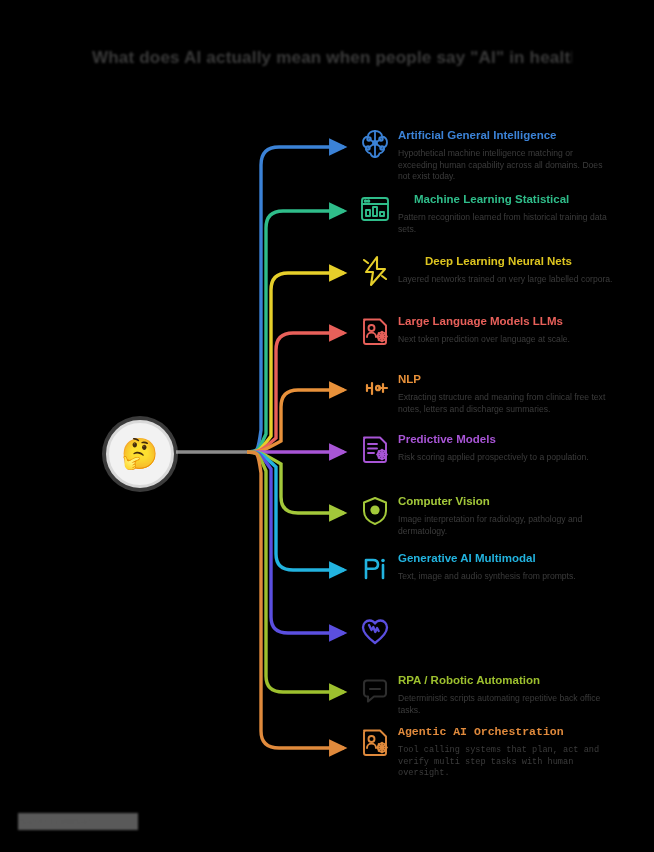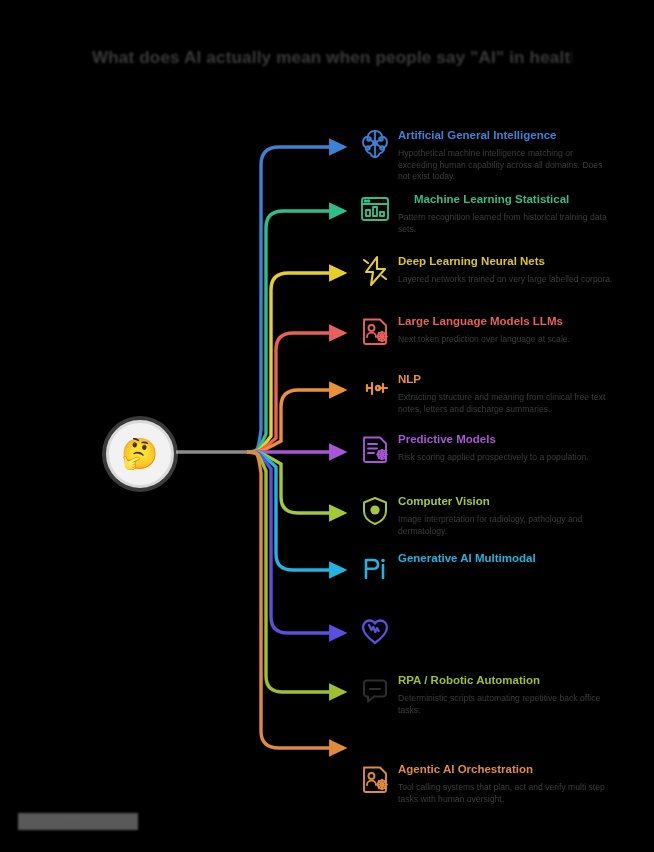--- a/index.html
+++ b/index.html
@@ -224,21 +224,21 @@
 
   <div class="branch" style="top:252px;">
     <span class="icon-wrap">
       <svg width="40" height="40" viewBox="0 0 40 40" fill="none" stroke="#e6cf2a" stroke-width="2.1" stroke-linecap="round" stroke-linejoin="round">
         <path d="M22 6 L11 21 h7 l-2 13 L30 18 h-8 z"></path>
         <line x1="9" y1="9" x2="13" y2="12"></line>
         <line x1="31" y1="28" x2="27" y2="25"></line>
       </svg>
     </span>
     <span class="texts">
-      <div class="b-title" style="color:#ddc520;">Deep Learning Neural Nets</div>
+      <div class="b-title" style="color:#ddc520;margin-left:27px;">Deep Learning Neural Nets</div>
       <div class="b-desc">Layered networks trained on very large labelled corpora.</div>
     </span>
   </div>
 
   <div class="branch" style="top:312px;">
     <span class="icon-wrap">
       <svg width="40" height="40" viewBox="0 0 40 40" fill="none" stroke="#e8605a" stroke-width="1.9" stroke-linecap="round" stroke-linejoin="round">
         <path d="M9 8.5h16l6 6V31a2 2 0 0 1-2 2H11a2 2 0 0 1-2-2V10.5a2 2 0 0 1 2-2z"></path>
         <circle cx="16.5" cy="17" r="3"></circle>
         <path d="M12 26c0-2.6 2-4.4 4.5-4.4S21 23.4 21 26"></path>
@@ -306,20 +306,21 @@
   <div class="branch" style="top:549px;">
     <span class="icon-wrap">
       <svg width="40" height="40" viewBox="0 0 40 40" fill="none" stroke="#22b3df" stroke-width="2.6" stroke-linecap="round" stroke-linejoin="round">
         <path d="M11 30 V12 h7 c3 0 5 1.6 5 4.4 0 2.8-2 4.4-5 4.4 h-7"></path>
         <line x1="28" y1="17" x2="28" y2="30"></line>
         <circle cx="28" cy="12.5" r="1.8" fill="#22b3df" stroke="none"></circle>
       </svg>
     </span>
     <span class="texts">
       <div class="b-title" style="color:#22b3df;">Generative AI Multimodal</div>
+      <div class="b-desc">Text, image and audio synthesis from prompts.</div>
     </span>
   </div>
 
   <div class="branch" style="top:612px;">
     <span class="icon-wrap">
       <svg width="40" height="40" viewBox="0 0 40 40" fill="none" stroke="#5b4fe0" stroke-width="2.3" stroke-linecap="round" stroke-linejoin="round">
         <path d="M20 32 C12 26 8 21 8 16.5 8 12.4 11 9.5 14.6 9.5 c2.3 0 4.3 1.2 5.4 3 1.1-1.8 3.1-3 5.4-3 C29 9.5 32 12.4 32 16.5 32 21 28 26 20 32z"></path>
         <path d="M14 14 l2.5 5 1.8-3 2 5 1.8-4 1.6 3"></path>
       </svg>
     </span>
@@ -333,21 +334,21 @@
         <path d="M9 13.5a3 3 0 0 1 3-3h16a3 3 0 0 1 3 3v10a3 3 0 0 1-3 3H19l-6 5v-5h-1a3 3 0 0 1-3-3z"></path>
         <line x1="15" y1="19" x2="25" y2="19"></line>
       </svg>
     </span>
     <span class="texts">
       <div class="b-title" style="color:#9dc02e;">RPA / Robotic Automation</div>
       <div class="b-desc">Deterministic scripts automating repetitive back office tasks.</div>
     </span>
   </div>
 
-  <div class="branch" style="top:760px;">
+  <div class="branch" style="top:723px;font-family:Liberation Mono, monospace;">
     <span class="icon-wrap">
       <svg width="40" height="40" viewBox="0 0 40 40" fill="none" stroke="#e08a3c" stroke-width="1.9" stroke-linecap="round" stroke-linejoin="round">
         <path d="M9 8.5h16l6 6V31a2 2 0 0 1-2 2H11a2 2 0 0 1-2-2V10.5a2 2 0 0 1 2-2z"></path>
         <circle cx="16.5" cy="17" r="3"></circle>
         <path d="M12 26c0-2.6 2-4.4 4.5-4.4S21 23.4 21 26"></path>
         <circle cx="27" cy="25.5" r="4.2"></circle>
         <line x1="27" y1="20.6" x2="27" y2="30.4"></line>
         <line x1="22.1" y1="25.5" x2="31.9" y2="25.5"></line>
         <line x1="23.6" y1="22.1" x2="30.4" y2="28.9"></line>
         <line x1="30.4" y1="22.1" x2="23.6" y2="28.9"></line>

